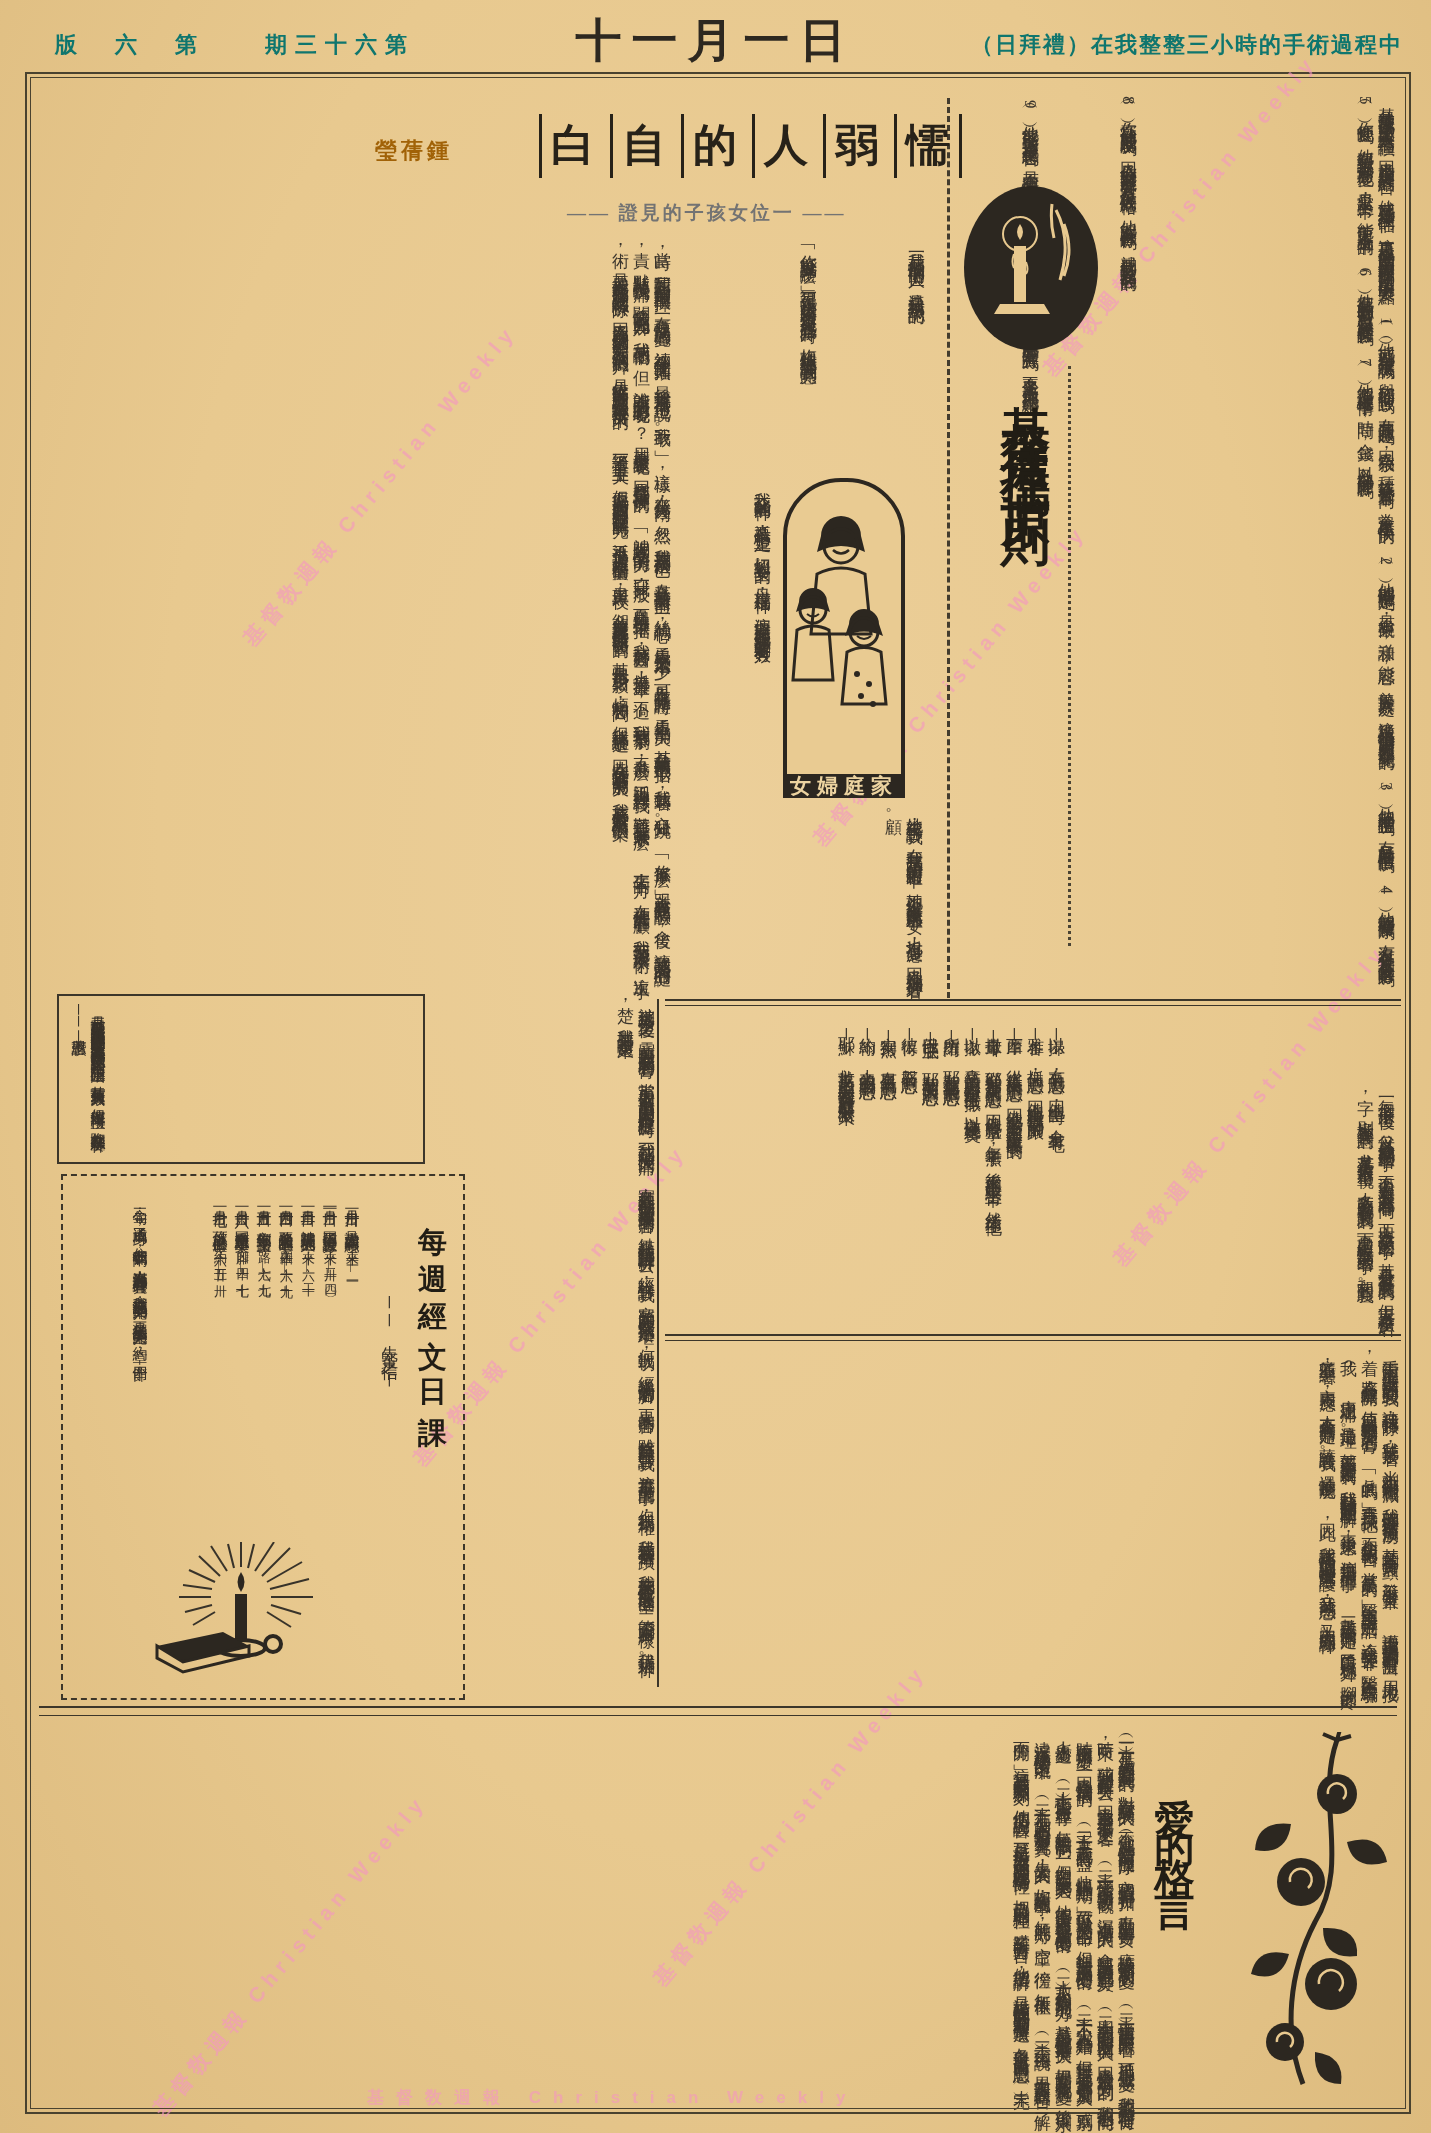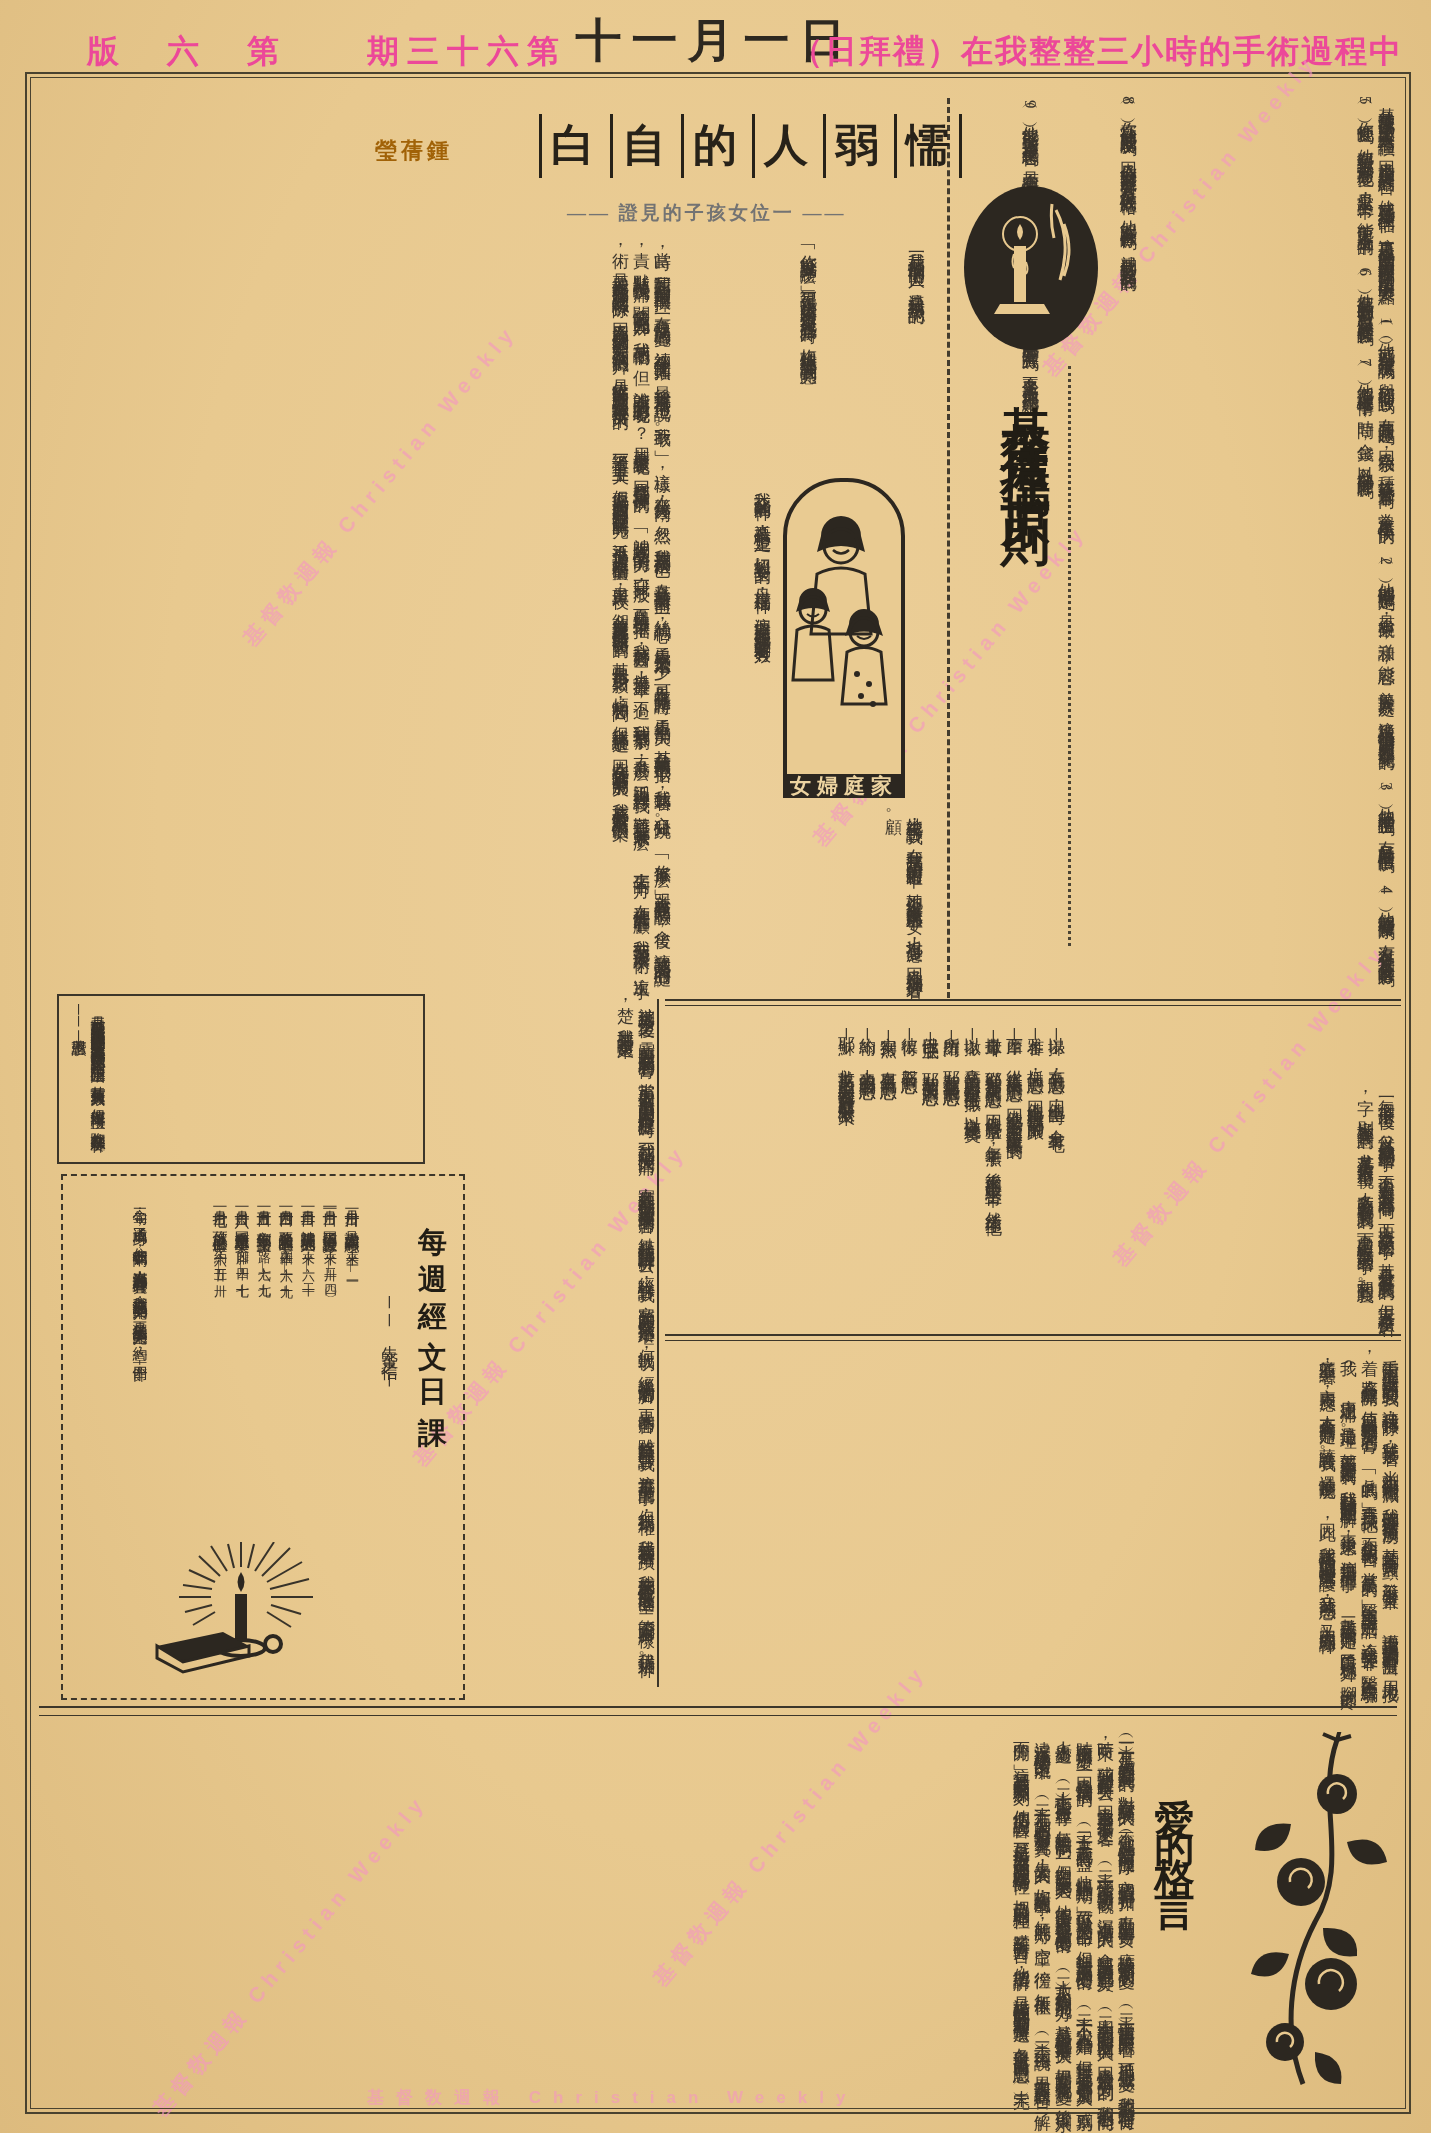--- a/index.html
+++ b/index.html
@@ -8,21 +8,21 @@
     background:radial-gradient(ellipse at 50% 40%, #eccf9a 0%, #e8c98f 55%, #ddbb7e 100%);
     font-family:"Liberation Serif", serif;
     color:#38322a;
   }
   .abs{position:absolute;}
   .v{writing-mode:vertical-rl;text-orientation:mixed;}
   .body-text{font-size:17px;line-height:21px;letter-spacing:2px;color:#3b352c;}
   .sm{font-size:15px;line-height:19px;}
   
   .masthead{top:10px;left:50%;transform:translateX(-50%);font-size:46px;font-weight:bold;letter-spacing:10px;color:#2d2820;white-space:nowrap;}
-  .hdr-side{top:30px;font-size:32px;font-weight:bold;color:#ec4899;white-space:nowrap;margin-left:32px;}
+  .hdr-side{top:30px;font-size:22px;font-weight:bold;color:#0f766e;white-space:nowrap;}
   
   .frame{left:25px;top:72px;width:1382px;height:2038px;border:2px solid #49422f;}
   .frame::after{content:"";position:absolute;inset:3px;border:1px solid #49422f;pointer-events:none;}
   
   .rule-h{height:4px;border-top:2px solid #3c362a;border-bottom:1px solid #3c362a;}
   .rule-wavy{height:7px;border-top:2px solid #3c362a;border-bottom:1px solid #3c362a;}
   .vrule{width:2px;background:#3c362a;}
   .dash-sep{width:0;border-left:3px dashed #433c2e;}
   
   .conf-headline{display:flex;align-items:center;gap:6px;}

